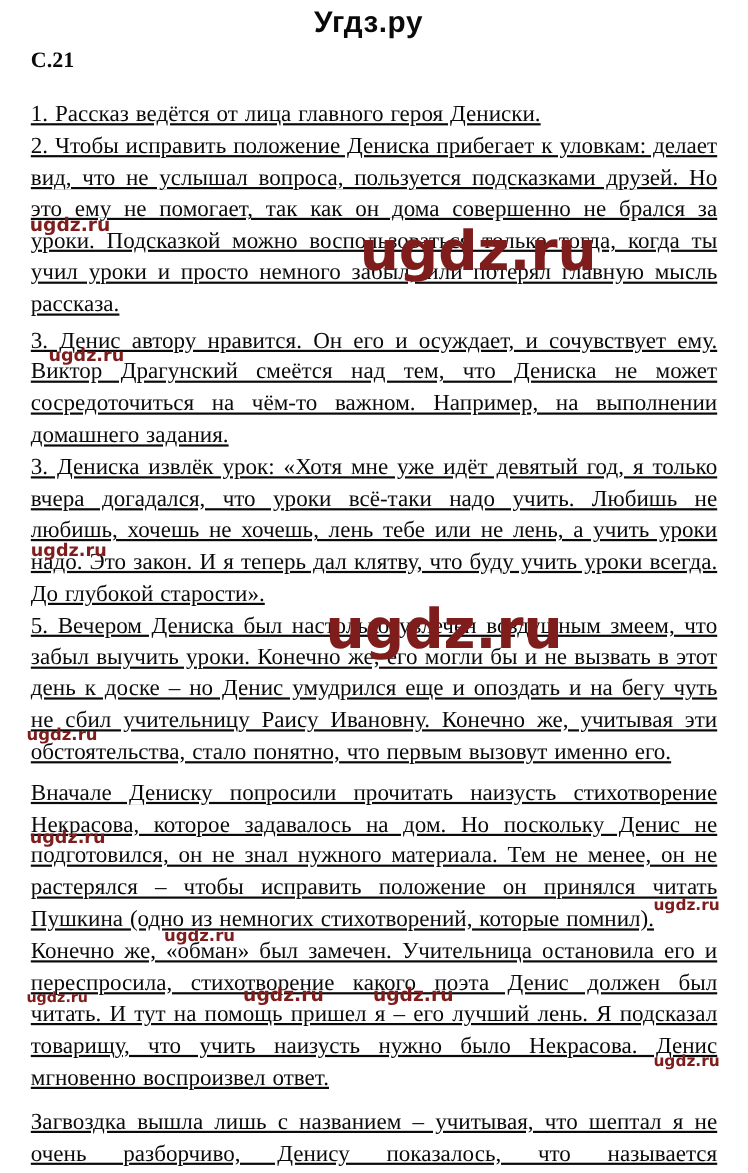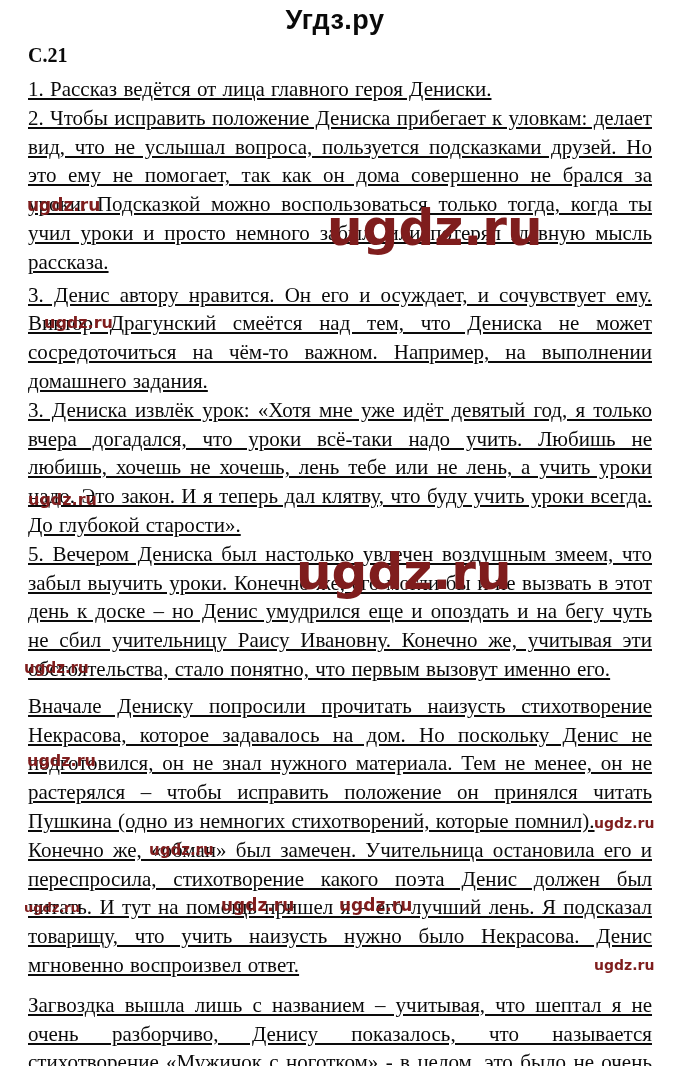--- a/index.html
+++ b/index.html
@@ -26,21 +26,21 @@
     color: #0a0a0a;
     letter-spacing: 0.5px;
   }
   .content {
     padding: 0 28px;
   }
   .page-heading {
     font-family: "Liberation Serif", serif;
     font-size: 20px;
     font-weight: 700;
-    margin: 2px 0 8px 0;
+    margin: 2px 0 22px 0;
   }
   .para {
     font-size: 21px;
     line-height: 28.8px;
     text-align: justify;
     margin: 0;
     word-spacing: 1px;
     text-decoration: underline;
   }
   .gap-sm { margin-top: 4px; }

